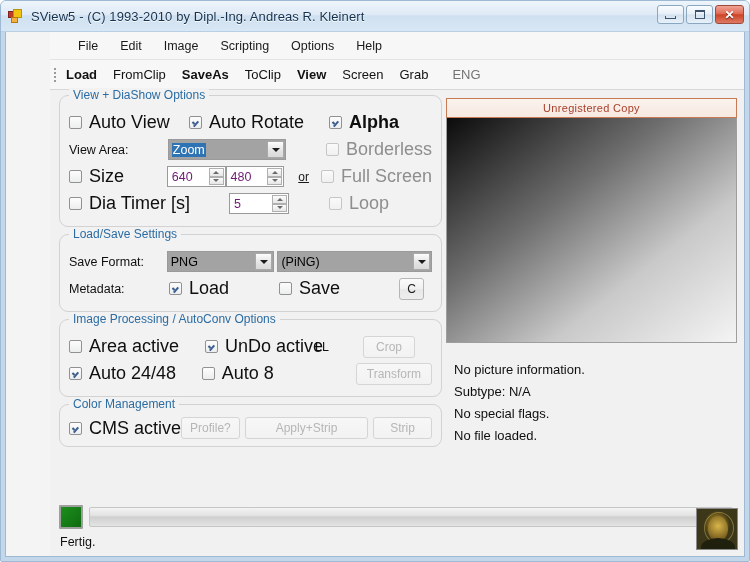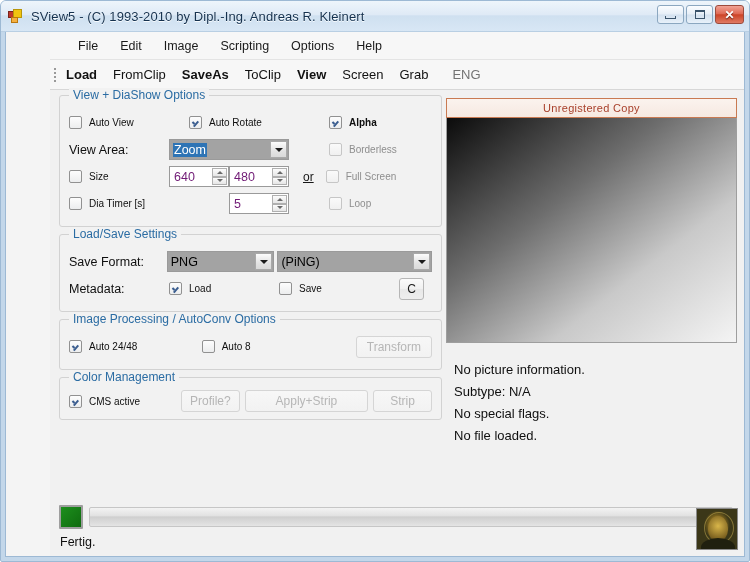--- a/index.html
+++ b/index.html
@@ -192,21 +192,21 @@
     flex: 1 1 auto;
     padding: 8px 7px 0 4px;
     box-sizing: border-box;
     position: relative;
   }
 
   
   .groupbox {
     position: relative;
     border: 1px solid #d2d2d2;
-    border-radius: 3px;
+    border-radius: 9px;
     margin-bottom: 7px;
     background: #f2f2f2;
     box-sizing: border-box;
   }
   .group-title {
     position: absolute;
     top: -8px; left: 9px;
     background: #f2f2f2;
     padding: 0 4px;
     font-size: 12px;
@@ -263,21 +263,21 @@
   .cb.checked .box .tick::after {
     content: "";
     position: absolute;
     left: 2px; top: 1px;
     width: 2px; height: 7px;
     background: #3a5d8f;
     transform: rotate(40deg);
     transform-origin: bottom left;
   }
   .cb .lbl {
-    font-size: 10px;
+    font-size: 18px;
     color: #0f0f0f;
   }
   .cb.bold .lbl { font-weight: bold; }
   .cb.disabled .lbl { color: #8e8e8e; }
 
   
   .lbl-static {
     font-size: 12.5px;
     color: #0f0f0f;
     white-space: nowrap;
@@ -674,20 +674,36 @@
               <div class="btn" style="width:25px;padding:0">C</div>
             </div>
 
           </div>
         </div>
 
         <div class="groupbox">
           <div class="group-title">Image Processing / AutoConv Options</div>
           <div class="group-inner">
 
+            <div class="row">
+              <div class="cb" style="width:136px">
+                <span class="box">
+                    <span class="tick"></span>
+                  </span>
+                <span class="lbl">Area active</span>
+              </div>
+              <div class="cb checked" style="width:110px">
+                <span class="box">
+                    <span class="tick"></span>
+                  </span>
+                <span class="lbl">UnDo active</span>
+              </div>
+              <div class="lbl-static" style="width:48px">LL</div>
+              <div class="btn disabled" style="width:52px;padding:0">Crop</div>
+            </div>
 
             <div class="row">
               <div class="cb checked" style="width:136px">
                 <span class="box">
                     <span class="tick"></span>
                   </span>
                 <span class="lbl">Auto 24/48</span>
               </div>
               <div class="cb" style="width:158px">
                 <span class="box">

